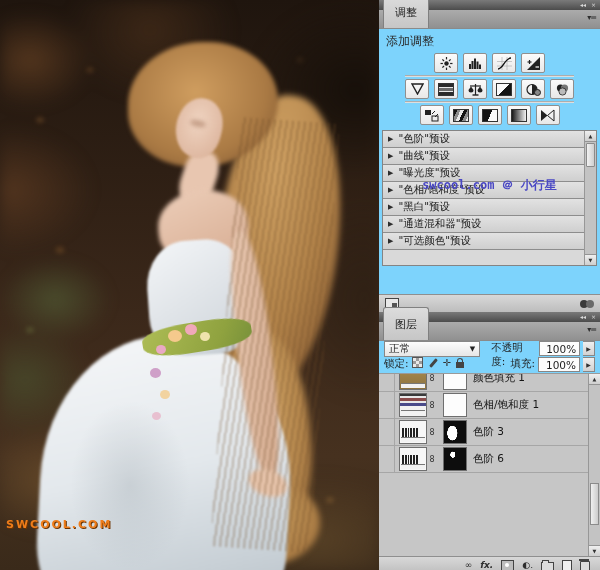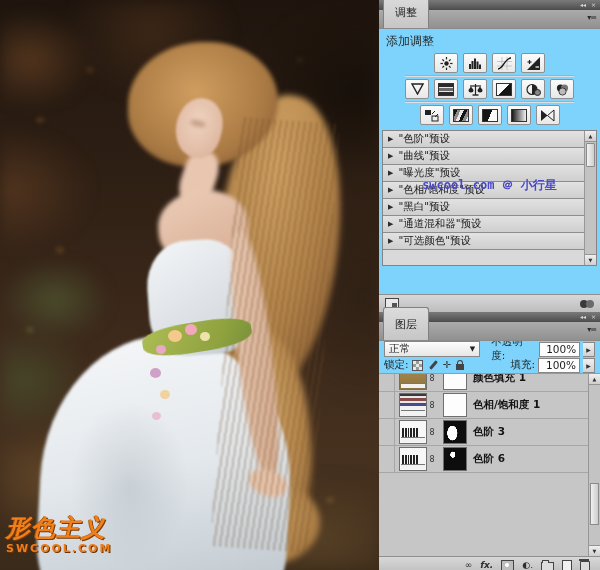--- a/index.html
+++ b/index.html
@@ -117,21 +117,21 @@
     display:flex;align-items:center;padding:0 6px;color:#333;}
   .foot-left{margin-right:auto;display:flex;align-items:center;gap:6px;}
   .foot-right{display:flex;align-items:center;gap:6px;}
   .i-expand{width:12px;height:9px;border:1px solid #444;background:#e8e8e8;position:relative;}
   .i-expand::after{content:"";position:absolute;right:1px;bottom:1px;width:5px;height:4px;background:#555;}
   .i-clip{width:14px;height:8px;position:relative;}
   .i-clip::before,.i-clip::after{content:"";position:absolute;top:0;width:8px;height:8px;border-radius:50%;background:#3a3a3a;}
   .i-clip::before{left:0;} .i-clip::after{left:6px;background:#6a6a6a;}
 
   
-  .ctl-row{height:16px;display:flex;align-items:center;padding:0 5px;font-size:10.5px;color:#1f1f1f;gap:3px;}
+  .ctl-row{height:16px;display:flex;align-items:flex-start;padding:0 5px;font-size:10.5px;color:#1f1f1f;gap:3px;}
   .select{width:88px;height:14px;background:linear-gradient(#fdfdfd,#e6e6e6);border:1px solid #878787;
     display:flex;align-items:center;justify-content:space-between;padding:0 4px;font-size:10.5px;}
   .select .car{font-size:7px;color:#222;}
   .numbox{width:34px;height:13px;background:#fdfdfd;border:1px solid #878787;display:flex;
     align-items:center;justify-content:flex-end;padding:0 3px;font-size:10.5px;}
   .spinbtn{width:11px;height:13px;border:1px solid #878787;border-left:none;
     background:linear-gradient(#efefef,#d2d2d2);display:flex;align-items:center;justify-content:center;
     font-size:6px;color:#333;}
   .lock-icons{display:flex;align-items:center;gap:5px;margin-right:auto;}
   .lk-checker{width:9px;height:9px;border:1px solid #555;
@@ -166,21 +166,21 @@
   .th-huesat{background:linear-gradient(180deg,#3a3a3a 2px,#e8e8e8 2px 4px,#8a4a4a 4px 7px,#e8e8e8 7px 9px,#4a4a8a 9px 12px,#f2f2f2 12px);}
   .th-gray{background:#949494;}
   .th-photo{background:
       radial-gradient(10px 16px at 60% 45%,#d8cfc4,transparent 70%),
       radial-gradient(8px 12px at 75% 60%,#c49a5e,transparent 70%),
       linear-gradient(160deg,#2a1c11,#4a3016 60%,#5d4525);}
   .mask{width:22px;height:22px;border:1px solid #6f6f6f;margin-left:6px;flex:none;background:#fdfdfd;position:relative;}
   .mask.blob{background:radial-gradient(9px 13px at 38% 55%,#fff 55%,transparent 58%),#0d0d0d;}
   .mask.spot{background:radial-gradient(4px 5px at 40% 30%,#fff 60%,transparent 63%),#0d0d0d;}
   .link8{width:10px;text-align:center;font-size:8px;color:#333;flex:none;}
-  .layer-name{margin-left:6px;white-space:nowrap;font-weight:bold;}
+  .layer-name{margin-left:6px;white-space:nowrap;}
   .layers-scroll{position:absolute;right:0;top:0;bottom:0;width:11px;background:#c3c3c3;border-left:1px solid #979797;}
   .ls-thumb{margin:1px;height:40px;background:linear-gradient(90deg,#f0f0f0,#cccccc);border:1px solid #8b8b8b;
     position:absolute;top:108px;left:0;right:0;}
   .layers-foot{height:17px;background:linear-gradient(#d8d8d8,#bdbdbd);border-top:1px solid #8f8f8f;
     display:flex;align-items:center;justify-content:flex-end;gap:8px;padding:0 10px;color:#2e2e2e;}
   .lf{font-size:9px;line-height:1;}
   .i-mask{width:11px;height:9px;border:1px solid #444;background:#bdbdbd;position:relative;}
   .i-mask::after{content:"";position:absolute;left:3px;top:2px;width:4px;height:4px;border-radius:50%;background:#fff;}
   .i-folder{width:11px;height:8px;border:1px solid #444;position:relative;background:#ddd;margin-top:2px;}
   .i-folder::before{content:"";position:absolute;left:0;top:-3px;width:5px;height:2px;border:1px solid #444;border-bottom:none;background:#ddd;}
@@ -212,21 +212,20 @@
     <div class="hair-strands"></div>
     <div class="sash"></div>
     <div class="flower" style="left:168px;top:330px;width:14px;height:12px;background:#f5c98c;"></div>
     <div class="flower" style="left:185px;top:324px;width:12px;height:11px;background:#f0a8ba;"></div>
     <div class="flower" style="left:200px;top:332px;width:10px;height:9px;background:#efe3ad;"></div>
     <div class="flower" style="left:156px;top:345px;width:10px;height:9px;background:#e9a9c4;"></div>
     <div class="flower" style="left:150px;top:368px;width:11px;height:10px;background:#cfa0c8;"></div>
     <div class="flower" style="left:160px;top:390px;width:10px;height:9px;background:#f2d3a0;"></div>
     <div class="flower" style="left:152px;top:412px;width:9px;height:8px;background:#e8c0d0;"></div>
     <div class="watermark">
-      <div class="wm-title">形色主义</div>
       <div class="wm-url">SWCOOL.COM</div>
     </div>
   </div>
 
   <div class="panel-col">
 
     <div>
       <div class="grp-hd">
         <span>◂◂</span>
         <span>×</span>

